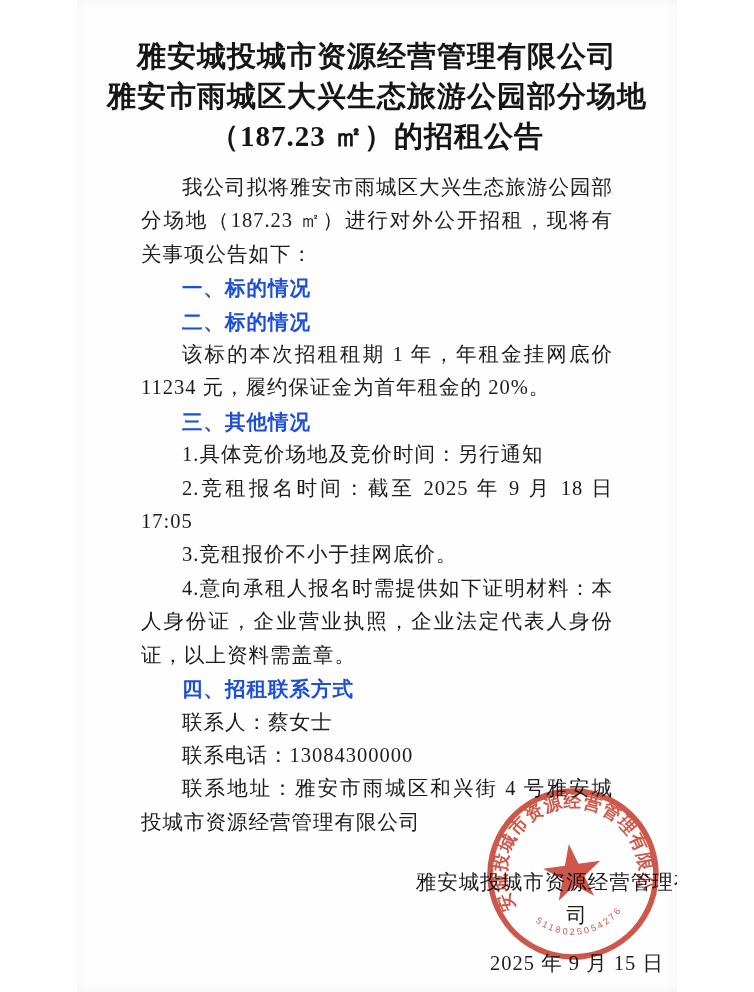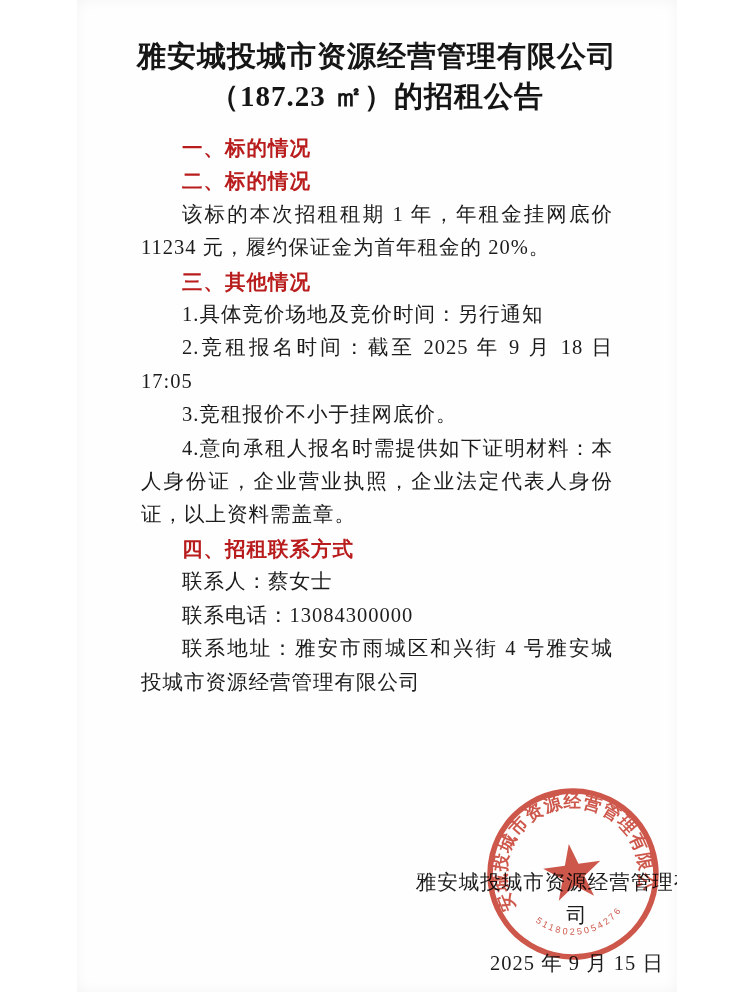--- a/index.html
+++ b/index.html
@@ -31,21 +31,21 @@
     letter-spacing:1px;
     text-align:justify;
   }
   .para { text-indent:2em; margin:0; }
   .heading {
     text-indent:2em;
     font-family:"Liberation Sans","DejaVu Sans",sans-serif;
     font-weight:bold;
     font-size:20.5px;
     line-height:33.4px;
-    color:#b91c1c;
+    color:#1d4ed8;
   }
   .signature-block {
     position:absolute;
     left:333px; top:866px;
     width:334px;
     text-align:center;
     font-size:20.5px;
     line-height:33.4px;
     letter-spacing:1px;
     z-index:1;
@@ -77,24 +77,26 @@
     font-family:"Liberation Sans","DejaVu Sans",sans-serif;
   }
 </style>
 </head>
 <body>
 
 <div class="page">
 
   <div class="title-block">
     <div>雅安城投城市资源经营管理有限公司</div>
+    <div>雅安市雨城区大兴生态旅游公园部分场地</div>
     <div>（187.23 ㎡）的招租公告</div>
   </div>
 
   <div class="doc-body">
+    <p class="para">我公司拟将雅安市雨城区大兴生态旅游公园部分场地（187.23 ㎡）进行对外公开招租，现将有关事项公告如下：</p>
 
     <div class="heading">一、标的情况</div>
 
     <div class="heading">二、标的情况</div>
     <p class="para">该标的本次招租租期 1 年，年租金挂网底价 11234 元，履约保证金为首年租金的 20%。</p>
 
     <div class="heading">三、其他情况</div>
     <p class="para">1.具体竞价场地及竞价时间：另行通知</p>
     <p class="para">2.竞租报名时间：截至 2025 年 9 月 18 日 17:05</p>
     <p class="para">3.竞租报价不小于挂网底价。</p>

